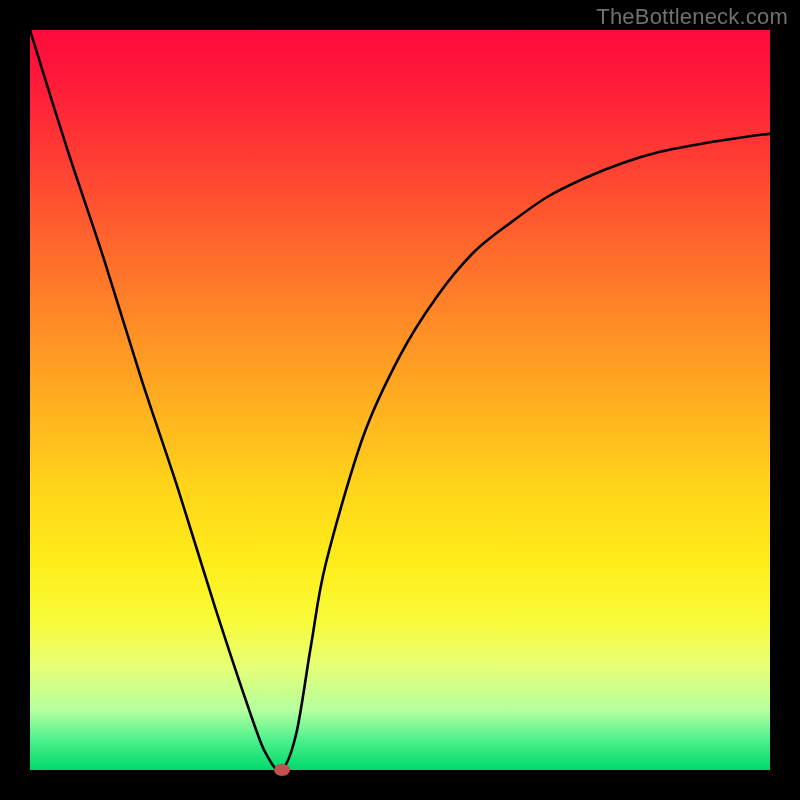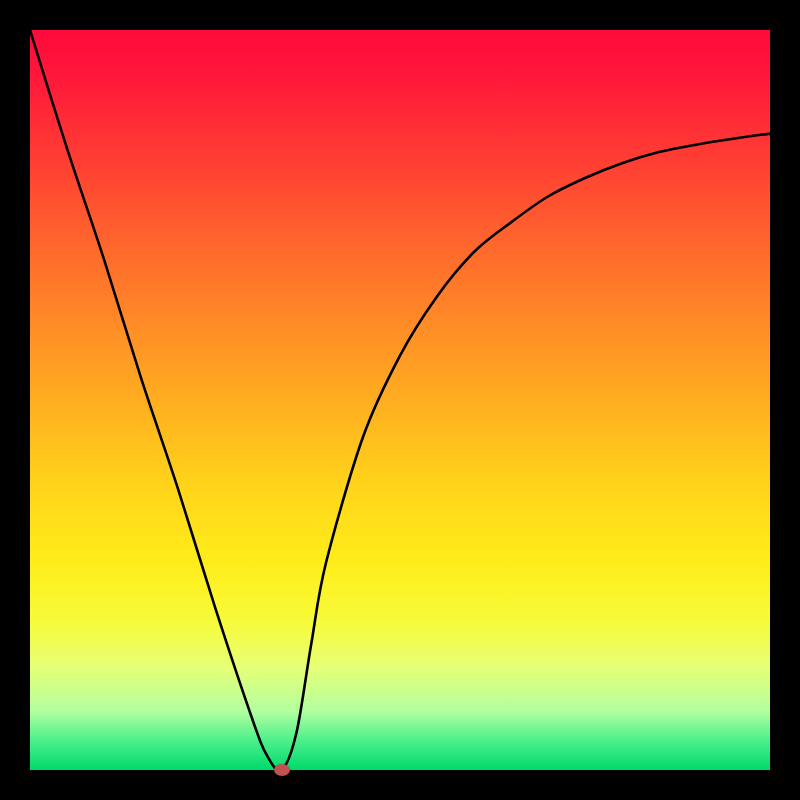--- a/index.html
+++ b/index.html
@@ -71,14 +71,15 @@
   <div class="plot-area">
 
     <svg class="curve" viewBox="0 0 740 740" preserveAspectRatio="none">
       <path id="curve-path" fill="none" stroke="#000" stroke-width="2.6" stroke-linecap="round" stroke-linejoin="round" d="M 0.00 0.00 C 5.92 18.94, 25.16 81.70, 37.00 118.40 C 48.84 155.10, 62.16 192.70, 74.00 229.40 C 85.84 266.10, 99.16 311.10, 111.00 347.80 C 122.84 384.50, 136.16 422.10, 148.00 458.80 C 159.84 495.50, 173.16 540.50, 185.00 577.20 C 196.84 613.90, 213.71 664.52, 222.00 688.20 C 230.29 711.88, 232.06 716.91, 236.80 725.20 C 241.54 733.49, 246.86 743.55, 251.60 740.00 C 256.34 736.45, 261.66 723.13, 266.40 703.00 C 271.14 682.87, 276.46 641.43, 281.20 614.20 C 285.94 586.97, 287.71 565.95, 296.00 532.80 C 304.29 499.65, 321.16 440.15, 333.00 407.00 C 344.84 373.85, 358.16 348.10, 370.00 325.60 C 381.84 303.10, 395.16 282.98, 407.00 266.40 C 418.84 249.82, 432.16 233.84, 444.00 222.00 C 455.84 210.16, 469.16 201.28, 481.00 192.40 C 492.84 183.52, 506.16 173.60, 518.00 166.50 C 529.84 159.40, 543.16 153.33, 555.00 148.00 C 566.84 142.67, 580.16 137.34, 592.00 133.20 C 603.84 129.06, 617.16 125.06, 629.00 122.10 C 640.84 119.14, 654.16 116.83, 666.00 114.70 C 677.84 112.57, 691.16 110.56, 703.00 108.78 C 714.84 107.00, 734.08 104.43, 740.00 103.60"></path>
     </svg>
 
     <div class="min-dot" id="min-dot" style="left: 251.6px; top: 740px;"></div>
 
   </div>
 
+  <div class="watermark">TheBottleneck.com</div>
 
 </div>
 
 </body></html>

